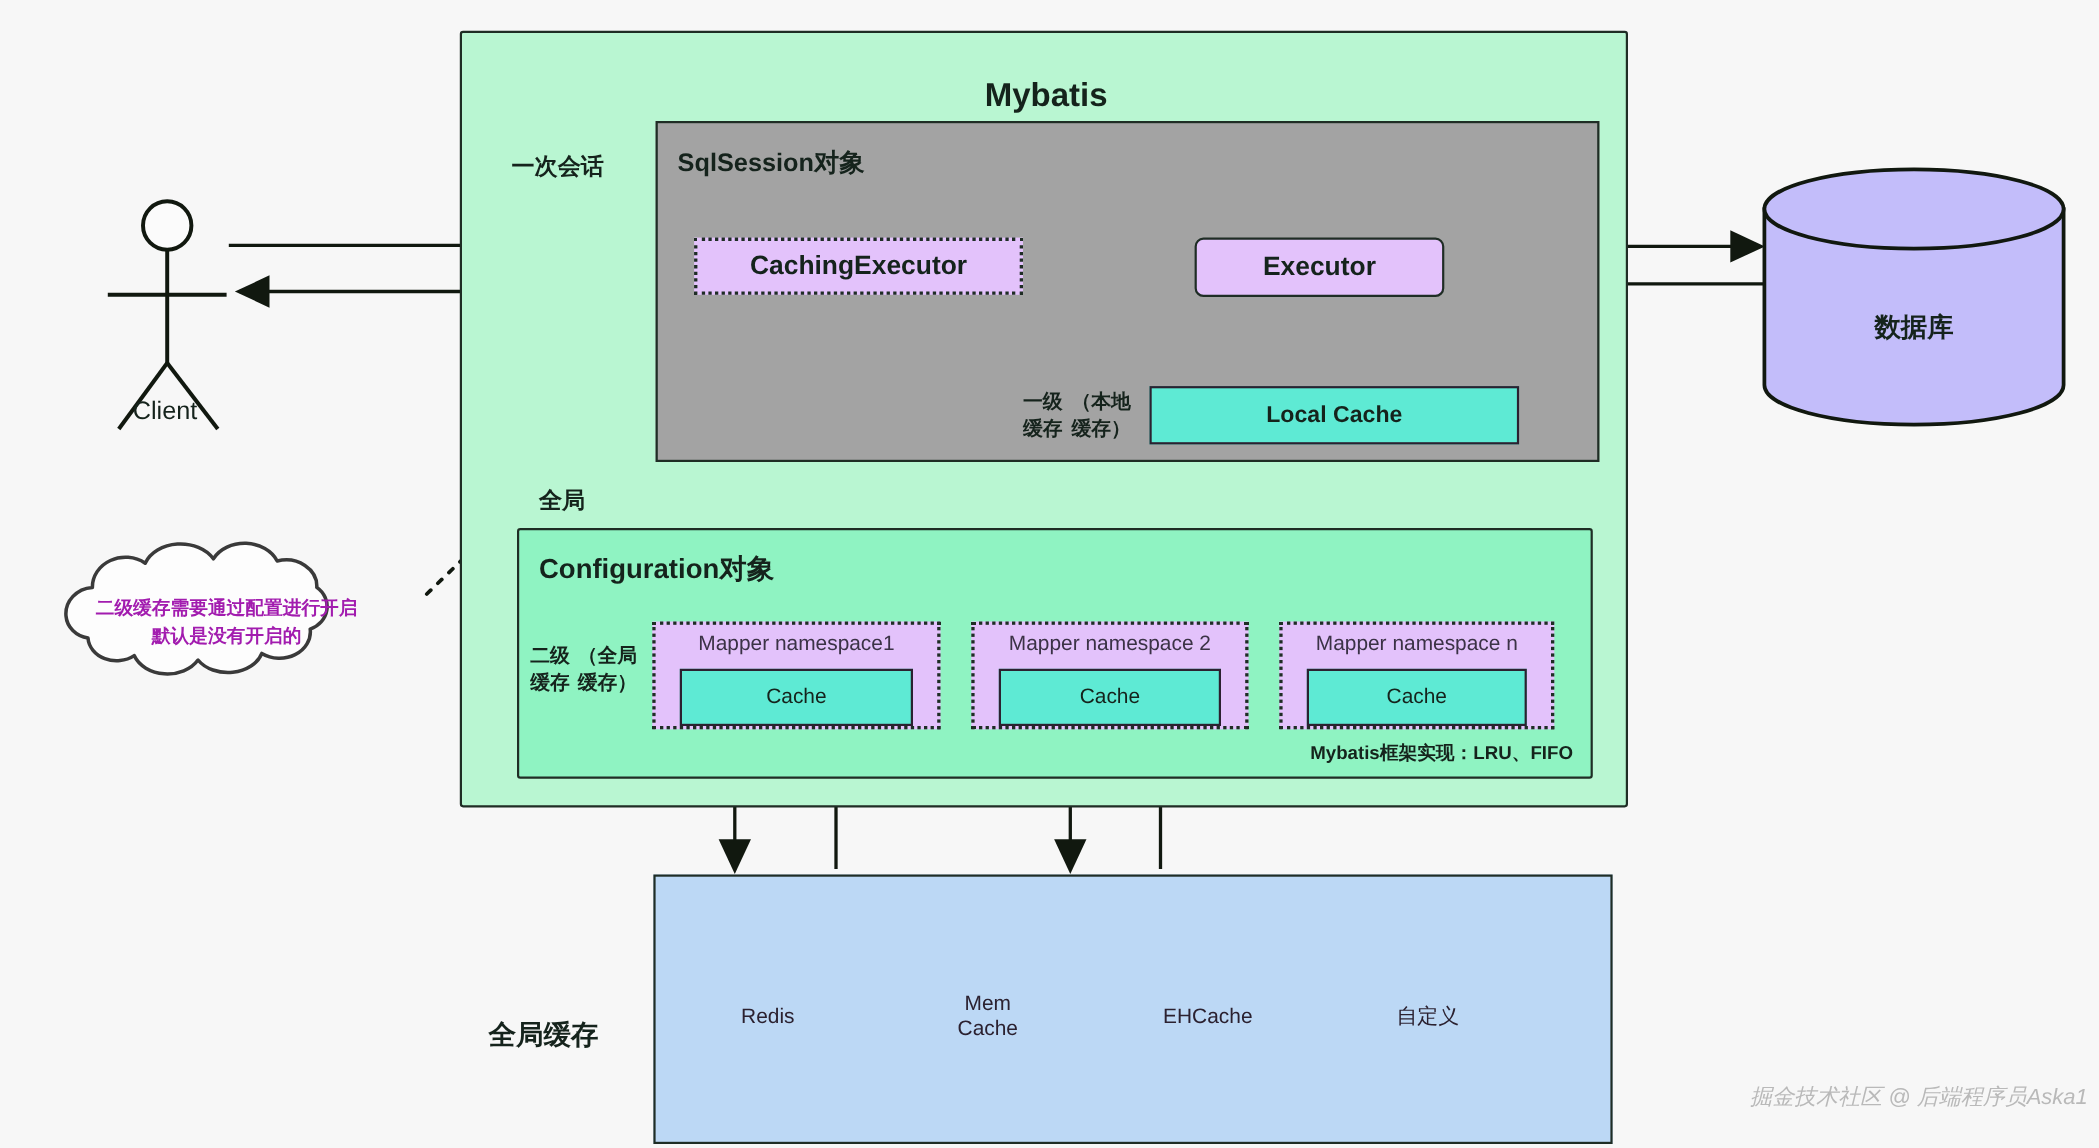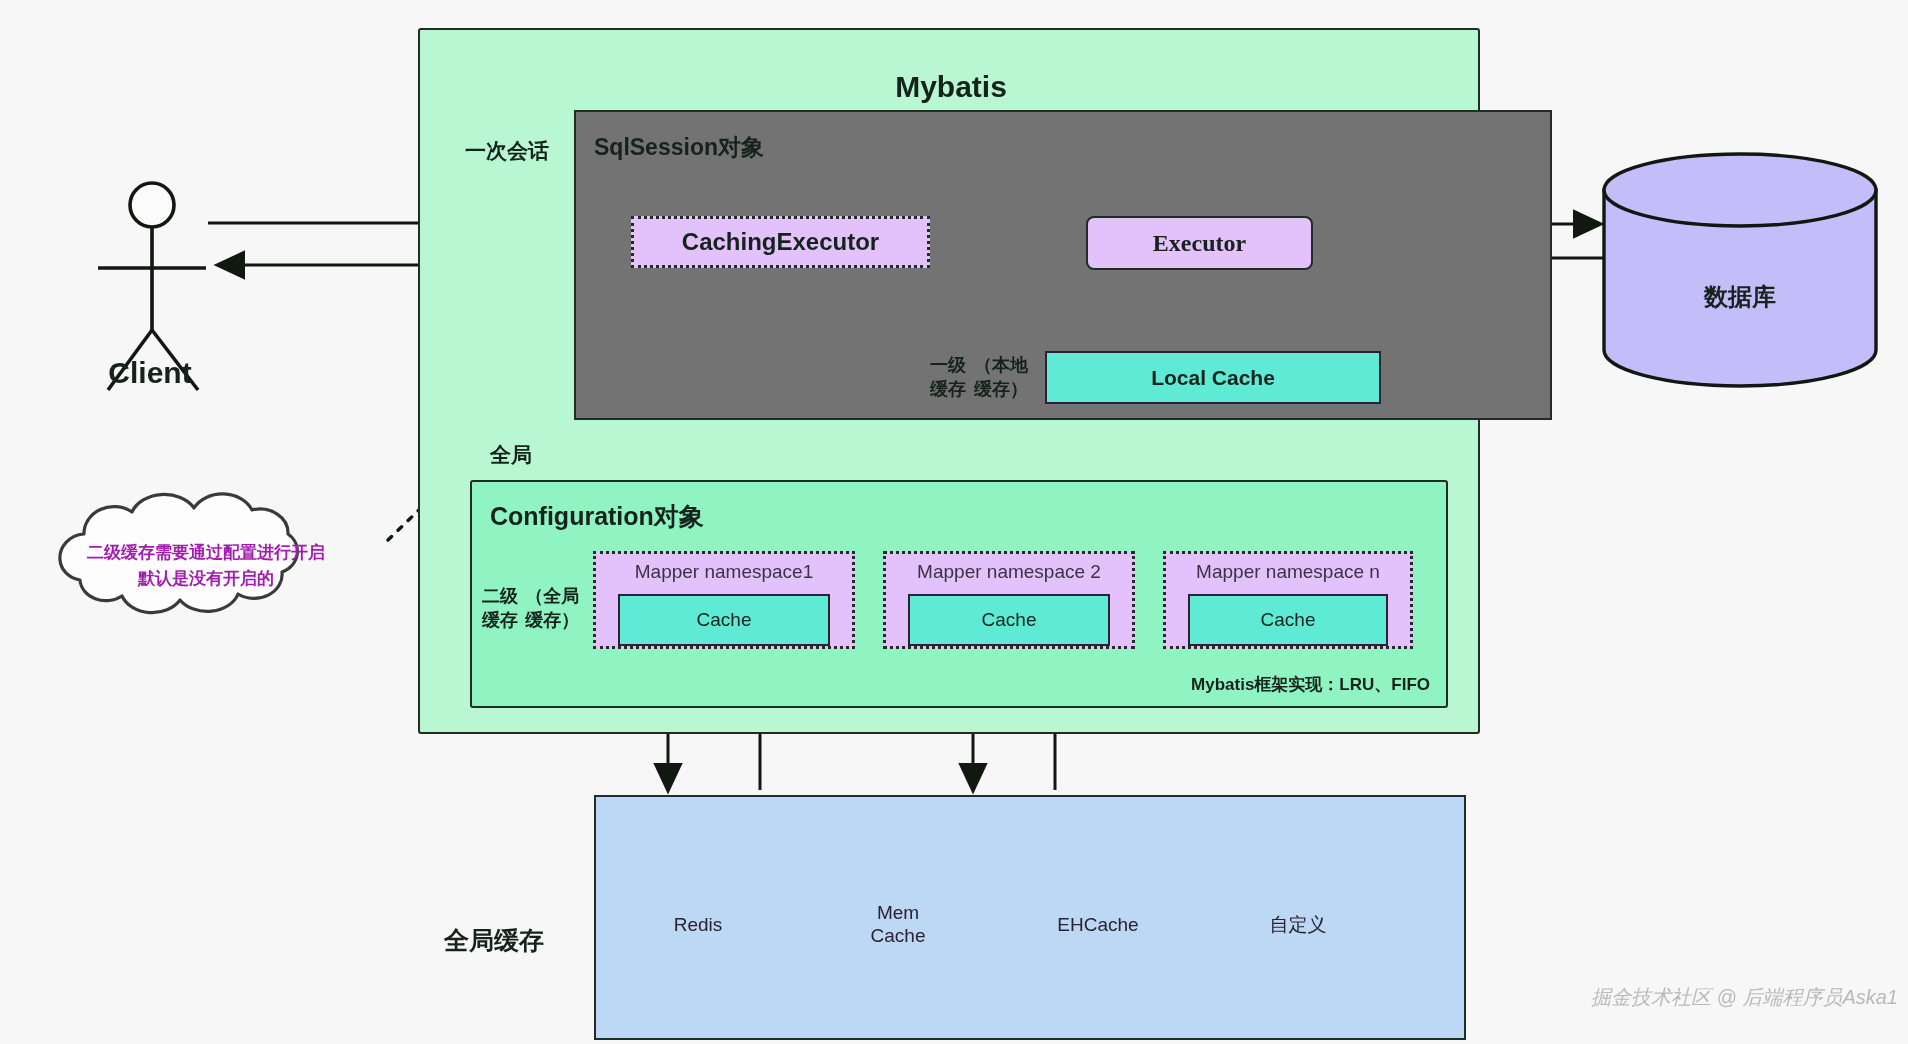--- a/index.html
+++ b/index.html
@@ -18,44 +18,44 @@
     left:418px;top:28px;width:1062px;height:706px;
     background:#b9f6d2;border:2.5px solid #1f2d25;border-radius:3px;
     display:block;
   }
   #mybatis-title{
     position:absolute;left:0;top:40px;width:1062px;text-align:center;
     font-size:30px;font-weight:bold;color:#15231c;
   }
   
   #sqlsession-box{
-    left:574px;top:110px;width:978px;height:310px;
-    background:#737373;border:2.5px solid #1f2d25;display:block;
+    left:596px;top:110px;width:858px;height:310px;
+    background:#a3a3a3;border:2.5px solid #1f2d25;display:block;
   }
   #sqlsession-title{position:absolute;left:18px;top:20px;font-size:23px;font-weight:bold;color:#15231c;}
   #session-label{left:448px;top:135px;width:118px;height:32px;font-size:21px;font-weight:bold;color:#15231c;}
 
   
   #config-box{
     left:470px;top:480px;width:978px;height:228px;
     background:#8ff3c2;border:2.5px solid #1f2d25;border-radius:3px;display:block;
   }
   #config-title{position:absolute;left:18px;top:18px;font-size:25px;font-weight:bold;color:#15231c;}
   #global-label{left:490px;top:440px;width:80px;height:30px;font-size:21px;font-weight:bold;color:#15231c;justify-content:flex-start;}
   #framework-impl{position:absolute;right:16px;bottom:10px;font-size:17px;font-weight:bold;color:#15231c;}
 
   
   .proc{background:#e3c2fb;color:#15231c;font-weight:bold;}
   #caching-executor{left:631px;top:216px;width:299px;height:52px;border:3px dotted #1f2d25;font-size:24px;}
-  #executor{left:1086px;top:216px;width:227px;height:54px;border:2.5px solid #1f2d25;border-radius:8px;font-size:24px;font-family:Liberation Serif, serif;}
+  #executor{left:1086px;top:216px;width:227px;height:54px;border:2.5px solid #1f2d25;border-radius:8px;font-size:24px;}
 
   
   .cache-red{background:#5eead4;border:2.5px solid #2b2130;color:#15231c;}
   #local-cache{left:1045px;top:351px;width:336px;height:53px;font-size:21px;font-weight:bold;}
-  .ns-box{background:#e3c2fb;border:3px dotted #1f2d25;display:block;}
+  .ns-box{background:#e3c2fb;border:3px dotted #1f2d25;display:block;margin-top:14px;}
   .ns-title{position:absolute;left:0;top:7px;width:100%;text-align:center;font-size:19px;color:#3b3246;}
   .ns-cache{position:absolute;left:22px;top:40px;right:22px;height:48px;display:flex;align-items:center;justify-content:center;font-size:19px;}
   #ns1{left:593px;top:551px;width:262px;height:98px;}
   #ns2{left:883px;top:551px;width:252px;height:98px;}
   #ns3{left:1163px;top:551px;width:250px;height:98px;}
 
   #l1-label{left:930px;top:345px;width:110px;height:64px;font-size:18px;font-weight:bold;color:#15231c;line-height:1.35;}
   #l2-label{left:482px;top:576px;width:108px;height:64px;flex-direction:row;font-size:18px;font-weight:bold;color:#15231c;line-height:1.35;}
 
   
@@ -66,21 +66,21 @@
   #third-party-label{left:404px;top:920px;width:180px;height:40px;font-size:25px;font-weight:bold;color:#15231c;}
   .cyl{position:absolute;top:884px;width:123px;height:82px;}
   .cyl .txt{position:absolute;left:0;top:0;width:100px;height:82px;display:flex;align-items:center;justify-content:center;
             font-size:19px;color:#2b2130;text-align:center;line-height:1.2;}
   #cyl-redis{left:648px;}
   #cyl-mem{left:848px;}
   #cyl-eh{left:1048px;}
   #cyl-custom{left:1248px;}
 
   
-  #client-label{left:90px;top:358px;width:120px;height:30px;font-size:30px;font-weight:bold;color:#15231c;}
+  #client-label{left:90px;top:358px;width:120px;height:30px;font-size:23px;font-weight:normal;color:#15231c;}
   
   #db-label{left:1640px;top:280px;width:200px;height:34px;font-size:24px;font-weight:bold;color:#15231c;}
   
   #cloud-text{left:36px;top:533px;width:340px;height:66px;flex-direction:column;
       font-size:17px;font-weight:bold;color:#a21caf;line-height:1.55;}
   #watermark{left:1478px;top:980px;width:420px;height:34px;justify-content:flex-end;
       font-size:20px;color:#b9b9b9;font-style:italic;}
 </style>
 </head>
 <body>

